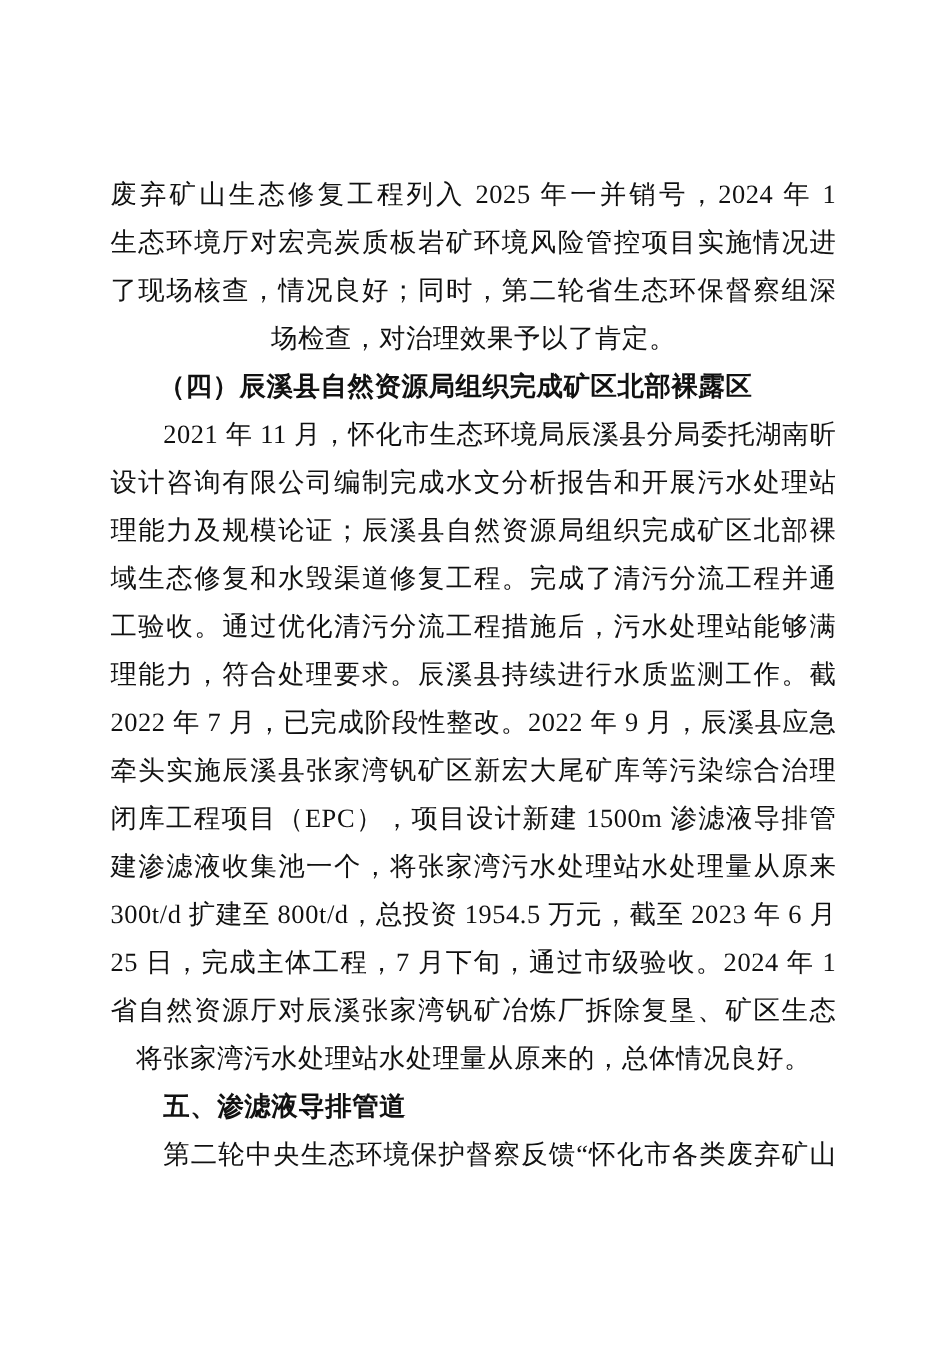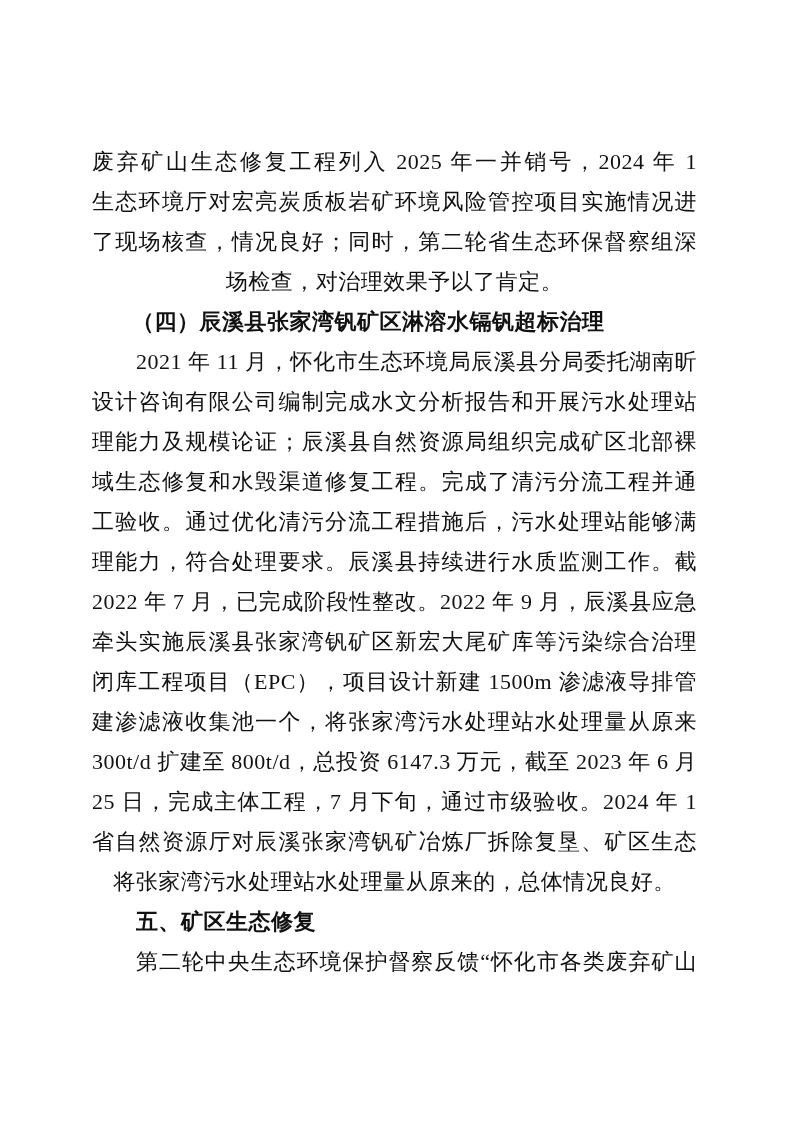--- a/index.html
+++ b/index.html
@@ -59,34 +59,34 @@
 </head>
 <body>
 
 <div class="page" style="background: rgb(255, 255, 255); color: rgb(17, 17, 17);">
     <div class="paragraph">
       <div class="line full">废弃矿山生态修复工程列入 2025 年一并销号，2024 年 1 月，省</div>
       <div class="line full">生态环境厅对宏亮炭质板岩矿环境风险管控项目实施情况进行</div>
       <div class="line full">了现场核查，情况良好；同时，第二轮省生态环保督察组深入现</div>
       <div class="line">场检查，对治理效果予以了肯定。</div>
     </div>
-    <div class="heading kai">（四）辰溪县张家湾钒矿区淋溶水镉钒超标治理</div>
+    <div class="heading kai">（四）辰溪县自然资源局组织完成矿区北部裸露区</div>
     <div class="paragraph">
       <div class="line indent full">2021 年 11 月，怀化市生态环境局辰溪县分局委托湖南昕沅</div>
       <div class="line full">设计咨询有限公司编制完成水文分析报告和开展污水处理站处</div>
       <div class="line full">理能力及规模论证；辰溪县自然资源局组织完成矿区北部裸露区</div>
       <div class="line full">域生态修复和水毁渠道修复工程。完成了清污分流工程并通过竣</div>
       <div class="line full">工验收。通过优化清污分流工程措施后，污水处理站能够满足处</div>
       <div class="line full">理能力，符合处理要求。辰溪县持续进行水质监测工作。截至</div>
       <div class="line full">2022 年 7 月，已完成阶段性整改。2022 年 9 月，辰溪县应急局</div>
       <div class="line full">牵头实施辰溪县张家湾钒矿区新宏大尾矿库等污染综合治理和</div>
       <div class="line full">闭库工程项目（EPC），项目设计新建 1500m 渗滤液导排管道，新</div>
       <div class="line full">建渗滤液收集池一个，将张家湾污水处理站水处理量从原来的</div>
-      <div class="line full">300t/d 扩建至 800t/d，总投资 6147.3 万元，截至 2023 年 6 月</div>
+      <div class="line full">300t/d 扩建至 800t/d，总投资 1954.5 万元，截至 2023 年 6 月</div>
       <div class="line full">25 日，完成主体工程，7 月下旬，通过市级验收。2024 年 1 月，</div>
       <div class="line full">省自然资源厅对辰溪张家湾钒矿冶炼厂拆除复垦、矿区生态修复、</div>
       <div class="line">将张家湾污水处理站水处理量从原来的，总体情况良好。</div>
     </div>
-    <div class="heading hei">五、矿区生态修复</div>
+    <div class="heading hei">五、渗滤液导排管道</div>
     <div class="paragraph">
       <div class="line indent full">第二轮中央生态环境保护督察反馈“怀化市各类废弃矿山治</div>
     </div>
   </div>
 
 </body></html>

